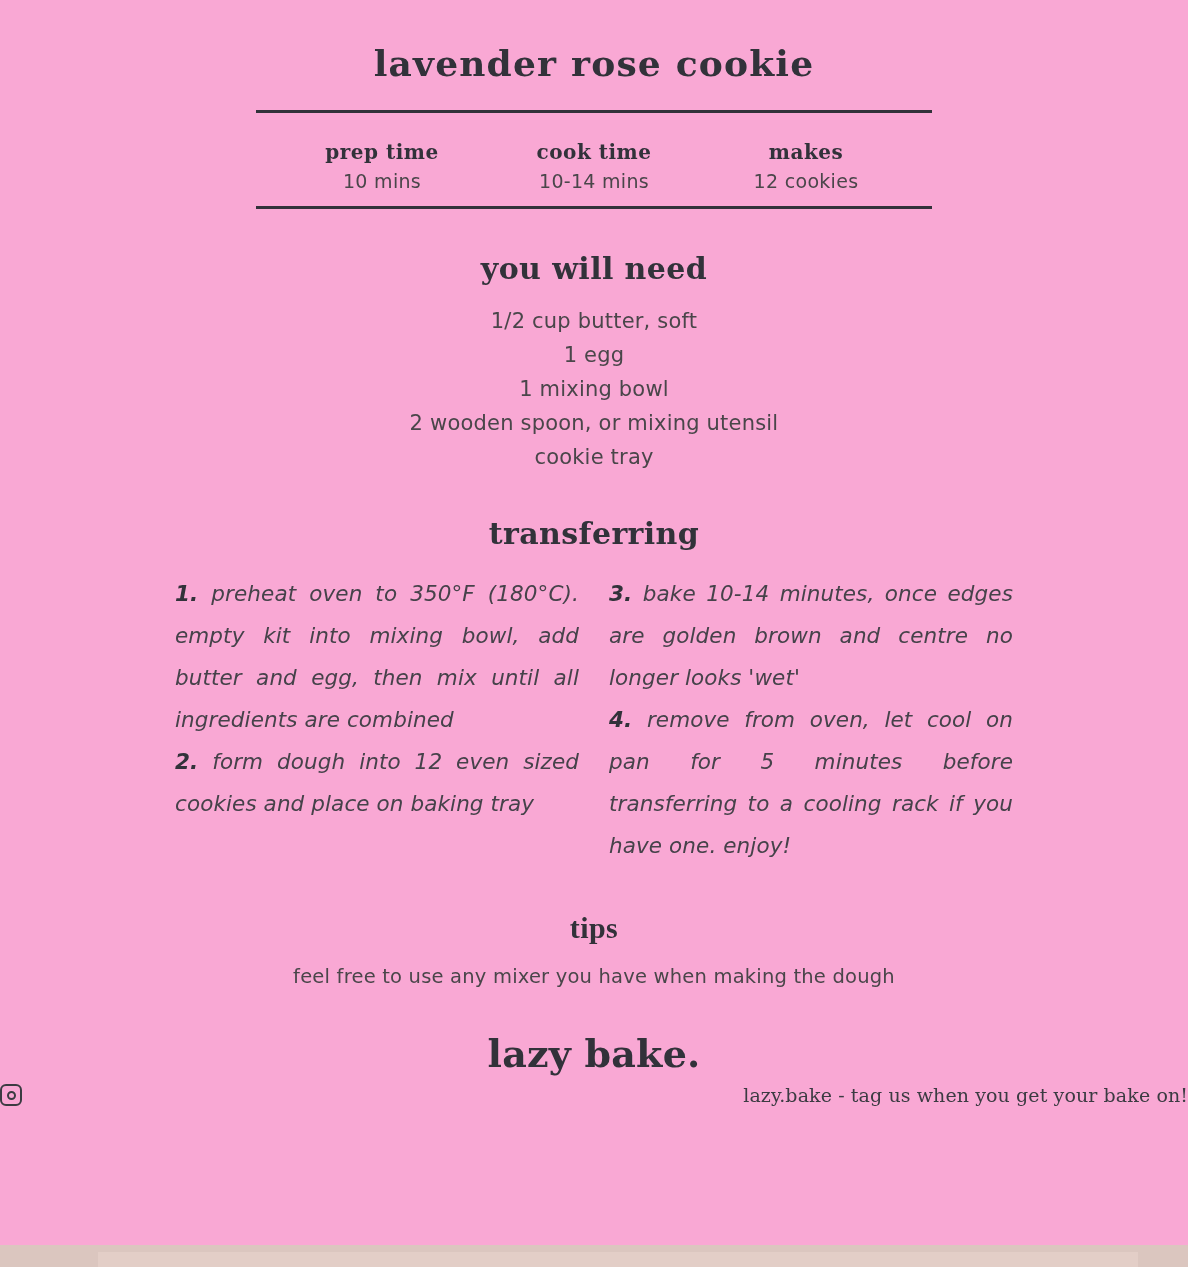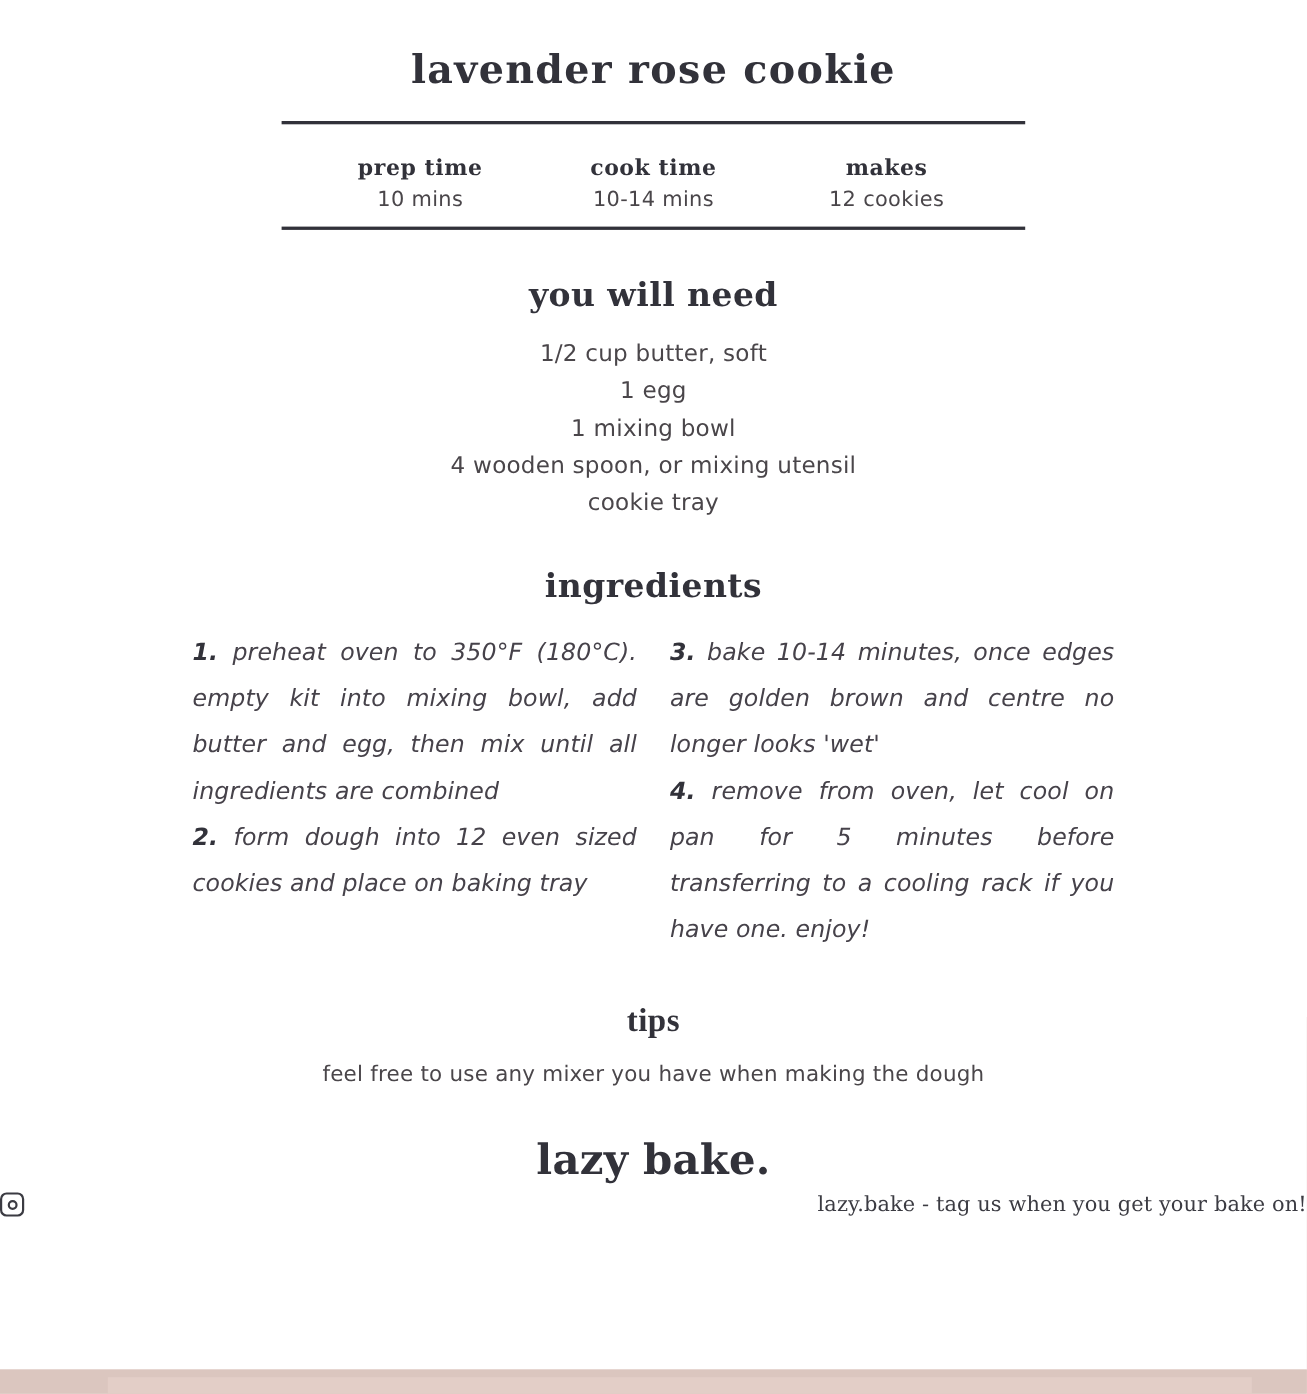--- a/index.html
+++ b/index.html
@@ -14,21 +14,21 @@
     color: #3b3b42;
     overflow: hidden;
     position: relative;
   }
   .card {
     position: absolute;
     left: 0;
     top: 0;
     width: 1188px;
     height: 1245px;
-    background: #ffffff;
+    background: #f9a8d4;
   }
   .bottom-strip {
     position: absolute;
     left: 0;
     top: 1245px;
     width: 1188px;
     height: 22px;
     background: #dbc6bf;
   }
   .bottom-strip-inner {
@@ -206,25 +206,25 @@
       </div>
     </div>
   </div>
 
   <div class="section-heading" id="you-will-need-heading">you will need</div>
 
   <div class="ingredients">
     <div class="ingredient">1/2 cup butter, soft</div>
     <div class="ingredient">1 egg</div>
     <div class="ingredient">1 mixing bowl</div>
-    <div class="ingredient">4 wooden spoon, or mixing utensil</div>
+    <div class="ingredient">2 wooden spoon, or mixing utensil</div>
     <div class="ingredient">cookie tray</div>
   </div>
 
-  <div class="section-heading" id="instructions-heading">ingredients</div>
+  <div class="section-heading" id="instructions-heading">transferring</div>
 
   <div class="steps">
     <div class="step-col left">
       <div class="step">
         <span class="step-num">1.</span>
         <span>preheat oven to 350°F (180°C). empty kit into mixing bowl, add butter and egg, then mix until all ingredients are combined</span>
       </div>
       <div class="step">
         <span class="step-num">2.</span>
         <span>form dough into 12 even sized cookies and place on baking tray</span>

